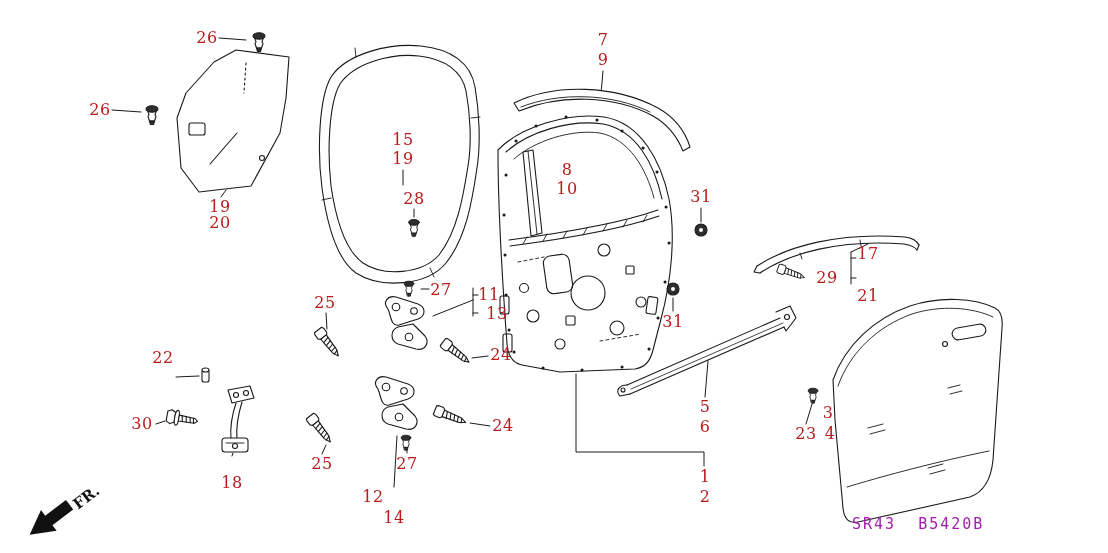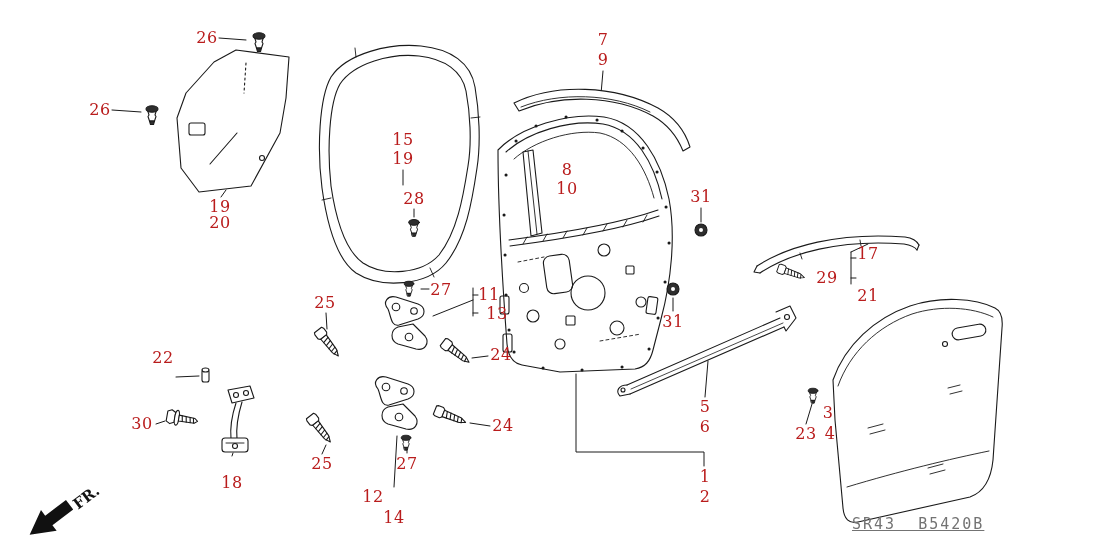--- a/index.html
+++ b/index.html
@@ -12,21 +12,21 @@
   .stage{position:absolute;inset:0}
   .linework{position:absolute;top:0;left:0}
   .callout-layer{position:absolute;inset:0;pointer-events:none}
   .callout{
     position:absolute;transform:translate(-50%,-50%);
     font-size:16px;color:#b91c1c;letter-spacing:.5px;line-height:1;
   }
   .diagram-code{
     position:absolute;left:852px;top:515px;
     font-family:"DejaVu Sans Mono", monospace;
-    font-size:15px;letter-spacing:2px;color:#737373;white-space:pre;text-decoration:underline;
+    font-size:15px;letter-spacing:2px;color:#a21caf;white-space:pre;
   }
 </style>
 </head>
 <body>
 
 <div class="stage">
 
   <svg class="linework" width="1108" height="553" viewBox="0 0 1108 553" xmlns="http://www.w3.org/2000/svg">
     <defs>
       <g id="sym-clip">

